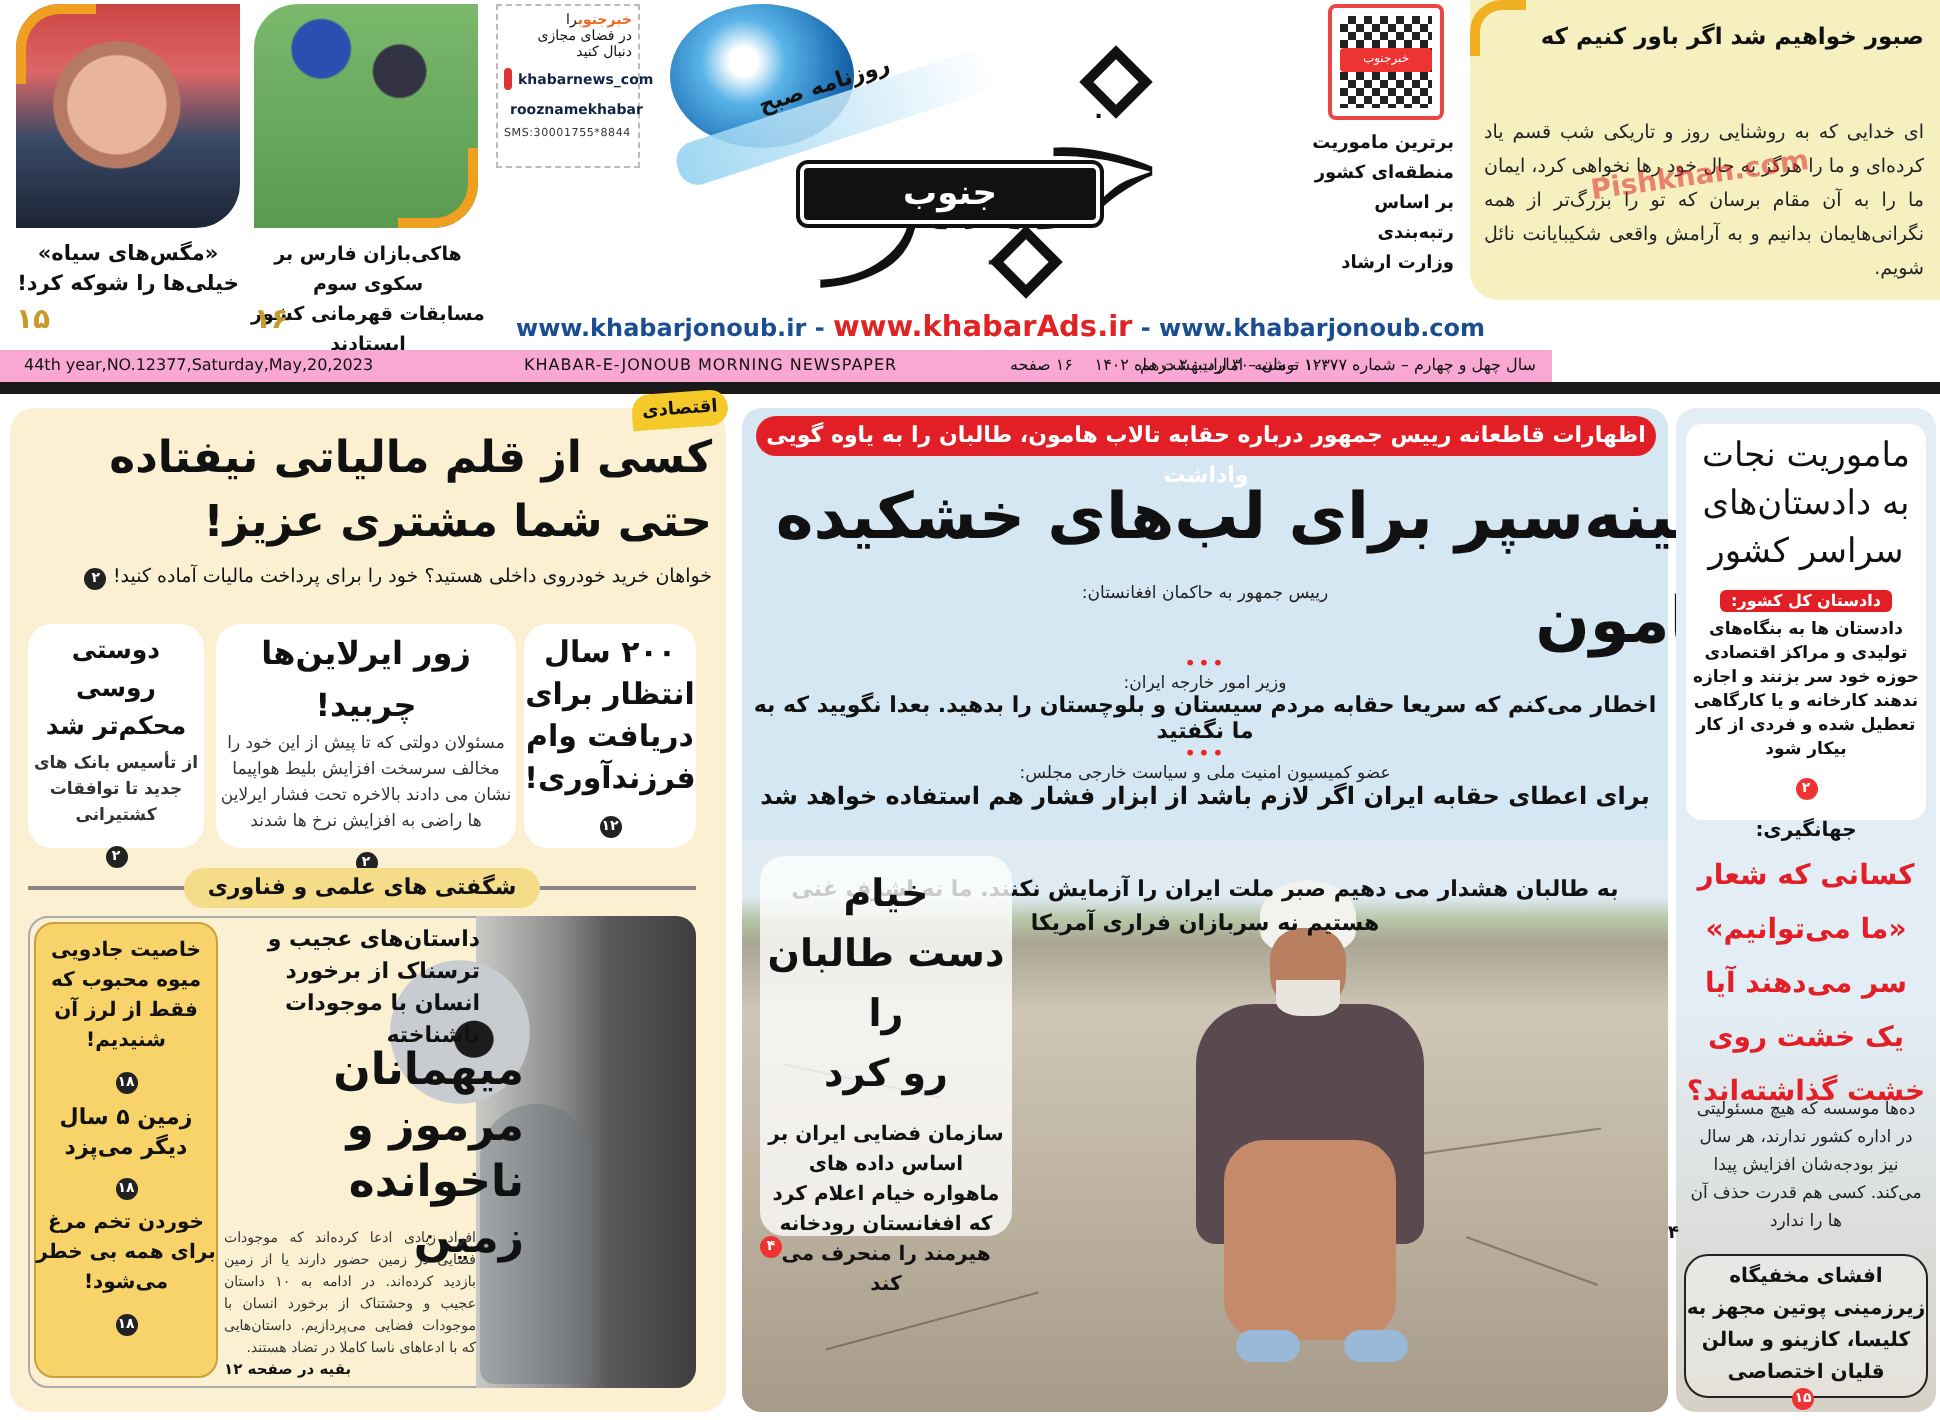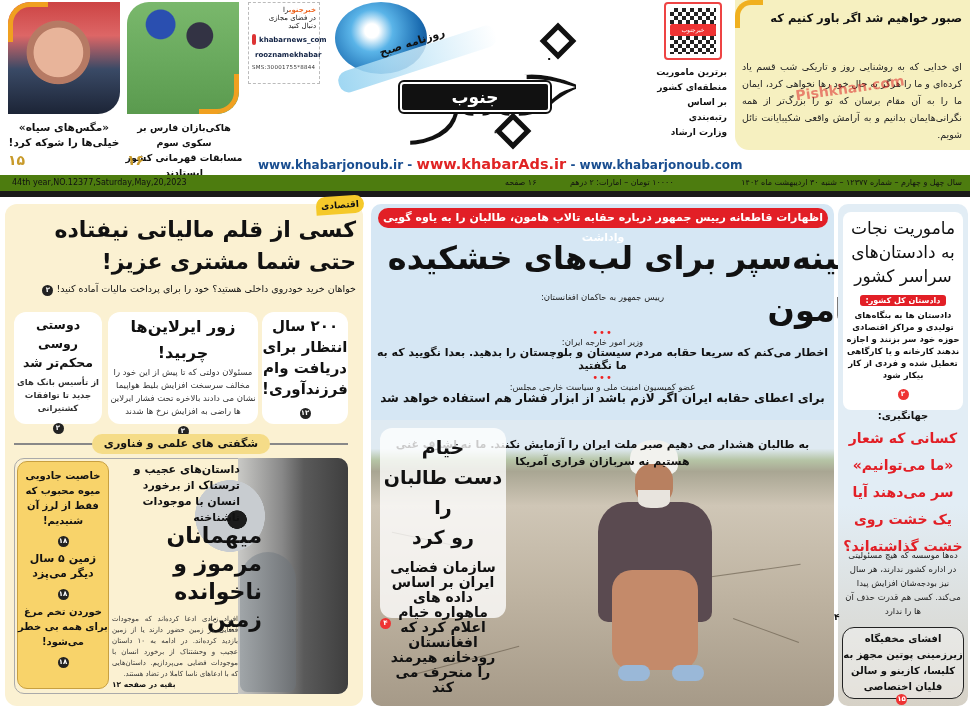--- a/index.html
+++ b/index.html
@@ -36,21 +36,21 @@
 
   .verse-box { position: absolute; left: 735px; top: 0; width: 235px; height: 150px; background: #f6f0c0; border-radius: 0 0 0 14px; overflow: hidden; }
   .verse-corner { position: absolute; left: 0; top: 0; width: 28px; height: 28px; border-top: 5px solid #f0b020; border-left: 5px solid #f0b020; border-radius: 16px 0 0 0; }
   .verse-title { position: absolute; right: 8px; top: 8px; width: 220px; direction: rtl; text-align: right; font-size: 11.5px; font-weight: bold; line-height: 20px; }
   .verse-body { position: absolute; right: 8px; top: 58px; width: 220px; direction: rtl; text-align: justify; font-size: 9.5px; line-height: 17px; color: #222; }
   .watermark { position: absolute; left: 795px; top: 80px; font-size: 14px; color: rgba(220,40,40,.55); font-weight: bold; transform: rotate(-8deg); }
 
   .urls { position: absolute; left: 258px; top: 156px; width: 470px; text-align: center; font-size: 12px; font-weight: bold; color: #1a4e90; white-space: nowrap; font-family: "DejaVu Sans", sans-serif; }
   .urls .red { color: #e02424; font-size: 14.5px; }
 
-  .dateline { position: absolute; left: 0; top: 175px; width: 970px; height: 16px; background: #4d7c0f; font-size: 8px; line-height: 16px; color: #111; }
+  .dateline { position: absolute; left: 0; top: 175px; width: 776px; height: 16px; background: #f9a8d4; font-size: 8px; line-height: 16px; color: #111; }
   .dateline span { position: absolute; top: 0; white-space: nowrap; }
   .blackbar { position: absolute; left: 0; top: 191px; width: 970px; height: 6px; background: #1a1a1a; }
 
   
   .left-panel { position: absolute; left: 5px; top: 204px; width: 358px; height: 502px; background: #fbf1d2; border-radius: 12px; }
   .section-tag { position: absolute; left: 316px; top: 196px; width: 48px; height: 18px; background: #f5c92a; border-radius: 9px 9px 9px 0; font-size: 9px; font-weight: bold; text-align: center; line-height: 18px; direction: rtl; transform: rotate(-4deg); }
   .left-headline { position: absolute; left: 12px; top: 214px; width: 344px; text-align: right; direction: rtl; font-size: 22px; font-weight: 900; line-height: 32px; letter-spacing: -1px; }
   .left-sub { position: absolute; left: 12px; top: 283px; width: 344px; text-align: right; direction: rtl; font-size: 9.5px; }
   .pg-badge { display: inline-block; width: 11px; height: 11px; border-radius: 50%; background: #222; color: #fff; font-size: 7px; text-align: center; line-height: 11px; font-weight: bold; }
   .pg-badge.red { background: #e33; }
@@ -86,21 +86,21 @@
 
   .kicker { position: absolute; left: 378px; top: 208px; width: 450px; height: 20px; background: #e21f26; border-radius: 10px; color: #fff; font-size: 11px; font-weight: bold; text-align: center; line-height: 20px; direction: rtl; }
   .main-headline { position: absolute; left: 371px; top: 232px; width: 498px; text-align: right; direction: rtl; font-size: 32px; font-weight: 900; line-height: 52px; letter-spacing: -2px; }
   .quote-block { position: absolute; left: 371px; width: 463px; text-align: center; direction: rtl; }
   .q-label { font-size: 8.5px; color: #222; }
   .q-text { font-size: 11px; font-weight: bold; margin-top: 44px; }
   .dots { color: #e22; font-size: 10px; letter-spacing: 1px; line-height: 8px; }
 
   .khayyam-box { position: absolute; left: 380px; top: 428px; width: 126px; height: 190px; background: rgba(255,255,255,.78); border-radius: 12px; text-align: center; direction: rtl; }
   .khayyam-box .t { font-size: 19px; font-weight: bold; line-height: 30px; margin-top: 4px; }
-  .khayyam-box .p { font-size: 14px; font-weight: bold; line-height: 15px; margin-top: 8px; padding: 0 4px; }
+  .khayyam-box .p { font-size: 10px; font-weight: bold; line-height: 15px; margin-top: 8px; padding: 0 4px; }
 
   
   .right-panel { position: absolute; left: 838px; top: 204px; width: 130px; height: 502px; background: linear-gradient(180deg, #e2edf5 0%, #e2edf5 60%, #d6d1c6 100%); border-radius: 10px; }
   .right-inner { position: absolute; left: 843px; top: 212px; width: 120px; height: 198px; background: #fff; border-radius: 8px; text-align: center; direction: rtl; }
   .right-inner h2 { font-size: 17px; font-weight: normal; line-height: 24px; margin-top: 4px; }
   .red-tag { display: inline-block; background: #e21f26; color: #fff; font-size: 8px; font-weight: bold; padding: 1px 6px; border-radius: 3px; margin: 3px 0; }
   .right-inner p { font-size: 8.5px; font-weight: bold; line-height: 12px; padding: 0 3px; }
   .right-speaker { position: absolute; left: 843px; top: 410px; width: 120px; text-align: center; direction: rtl; font-size: 10px; font-weight: bold; }
   .right-red { position: absolute; left: 843px; top: 425px; width: 120px; text-align: center; direction: rtl; color: #e21f26; font-size: 14px; font-weight: 900; line-height: 27px; letter-spacing: -1px; }
   .right-body { position: absolute; left: 845px; top: 548px; width: 116px; text-align: center; direction: rtl; font-size: 8.5px; line-height: 14px; color: #222; }
@@ -178,20 +178,21 @@
 
   <div class="urls">
     <span>www.khabarjonoub.ir -</span>
     <span class="red">www.khabarAds.ir</span>
     <span>- www.khabarjonoub.com</span>
   </div>
 </div>
 
 <div class="dateline">
   <span style="left:12px;">44th year,NO.12377,Saturday,May,20,2023</span>
+  <span style="left:262px;letter-spacing:.5px;">KHABAR-E-JONOUB MORNING NEWSPAPER</span>
   <span style="left:505px;direction:rtl;">۱۶ صفحه</span>
   <span style="left:570px;direction:rtl;">۱۰۰۰۰ تومان – امارات: ۲ درهم</span>
   <span style="right:8px;direction:rtl;">سال چهل و چهارم – شماره ۱۲۳۷۷ – شنبه ۳۰ اردیبهشت ماه ۱۴۰۲</span>
 </div>
 <div class="blackbar"></div>
 
 <div class="left-panel"></div>
 <div class="section-tag">اقتصادی</div>
 <div class="left-headline">
   <div>کسی از قلم مالیاتی نیفتاده</div>

